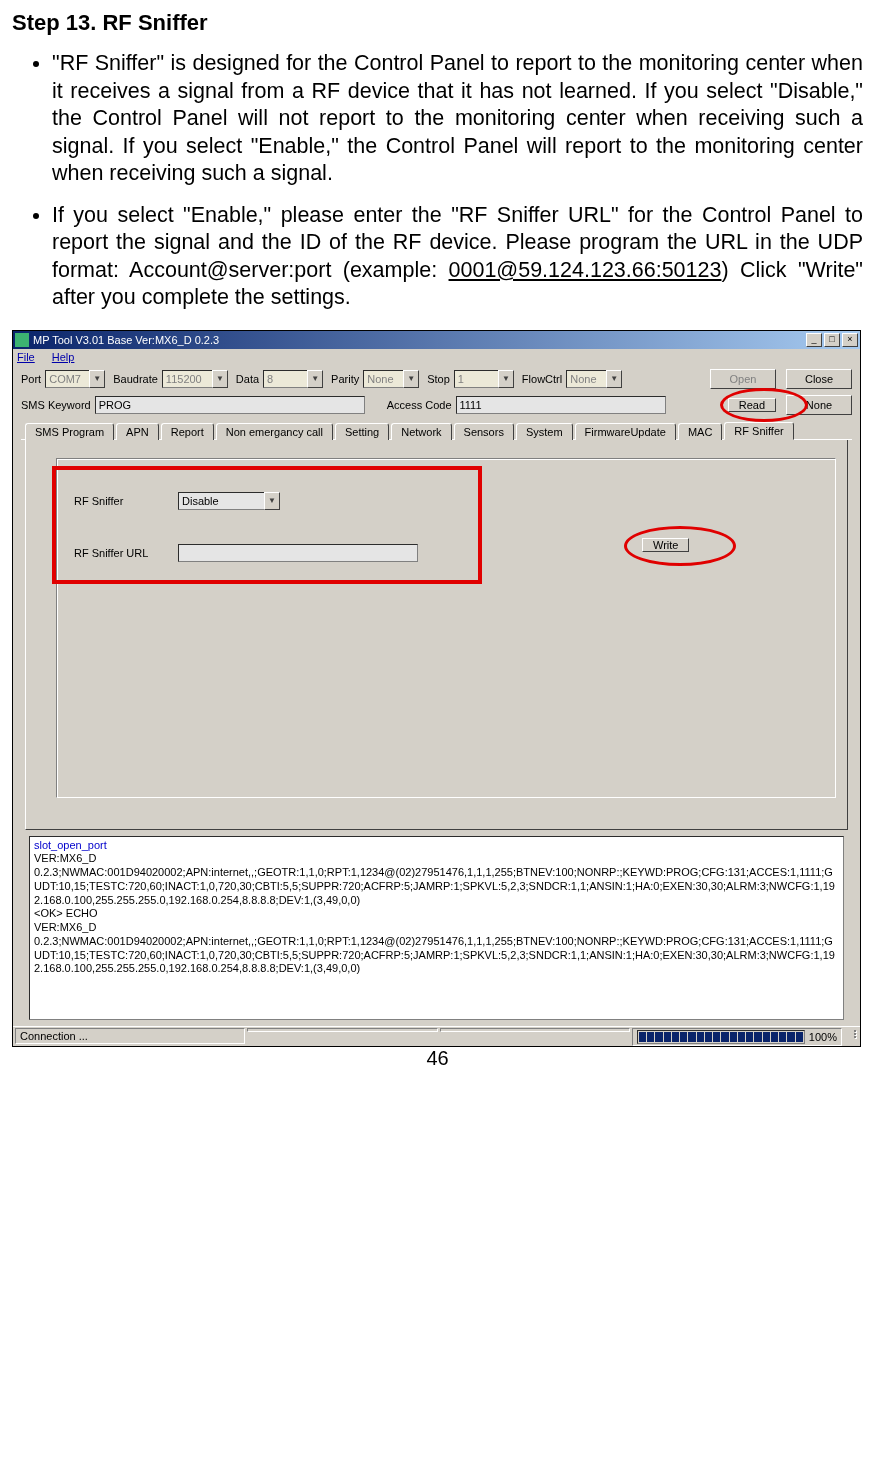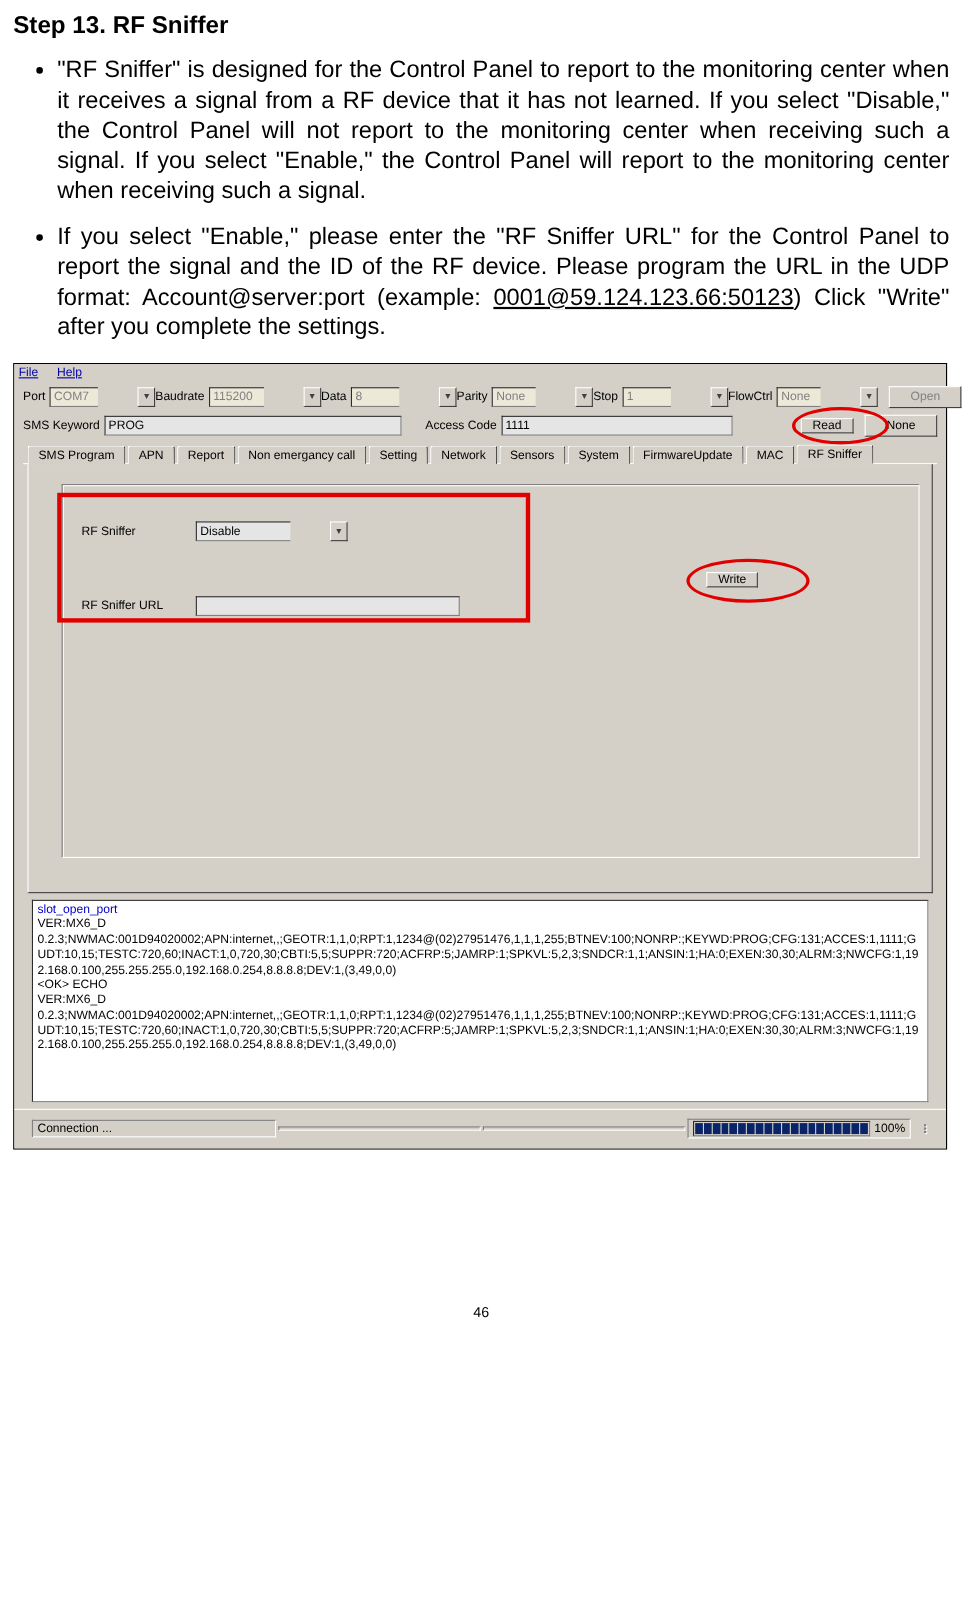--- a/index.html
+++ b/index.html
@@ -81,21 +81,21 @@
   .field {
     background: #e5e5e5;
     border: 1px inset #808080;
     height: 18px;
     padding: 1px 3px;
     font-size: 11px;
     display: inline-flex;
     align-items: center;
   }
   .field.dis { background: #ece9d8; color: #808080; }
-  .combo { display:inline-flex; align-items:stretch;gap:36px; }
+  .combo { display:inline-flex; align-items:stretch; }
   .combo .field { border-right: none; }
   .combo .dd-btn {
     width: 16px; height: 18px;
     background: #d4d0c8;
     border: 1px solid #fff;
     border-right-color:#404040;
     border-bottom-color:#404040;
     display:flex;align-items:center;justify-content:center;
     font-size:8px;color:#404040;
   }
@@ -191,25 +191,25 @@
     color: #000;
     overflow: hidden;
     line-height: 1.25;
     word-break: break-all;
     font-family: "MS Sans Serif", Arial, sans-serif;
   }
   .logpane .blue { color: #0000cc; }
 
   .statusbar {
     display: flex;
-    align-items: center;
+    align-items: flex-start;
     background: #d4d0c8;
     border-top: 1px solid #fff;
-    height: 36px;
-    padding: 1px 16px;
+    height: 20px;
+    padding: 1px 2px;
     gap: 2px;
   }
   .statusbar .cell {
     border: 1px solid #808080;
     border-top-color:#808080;
     border-left-color:#808080;
     border-right-color:#fff;
     border-bottom-color:#fff;
     background:#d4d0c8;
     flex: 1;
@@ -230,35 +230,42 @@
     gap: 1px;
   }
   .progress .seg { flex:1; background: #0a246a; }
   .grip {
     width: 14px;
     display:flex;flex-direction:column;justify-content:flex-end;align-items:flex-end;
     gap:1px;padding:2px;
   }
   .grip .d { width:2px;height:2px;background:#808080;box-shadow:1px 1px 0 #fff; }
 
-  .page-num { text-align:center; font-size:13px; margin-top: 140px; }
+  .page-num { text-align:center; font-size:20px; }
 </style>
 </head>
 <body>
 
 <div class="doc-title">Step 13. RF Sniffer</div>
 <ul class="doc-list">
   <li>"RF Sniffer" is designed for the Control Panel to report to the monitoring center when it receives a signal from a RF device that it has not learned. If you select "Disable," the Control Panel will not report to the monitoring center when receiving such a signal. If you select "Enable," the Control Panel will report to the monitoring center when receiving such a signal.</li>
   <li>
     <span>If you select "Enable," please enter the "RF Sniffer URL" for the Control Panel to report the signal and the ID of the RF device. Please program the URL in the UDP format: Account@server:port (example: </span><span class="underline">0001@59.124.123.66:50123</span><span>) Click "Write" after you complete the settings.</span>
   </li>
 </ul>
 
 <div class="shot">
 
+  <div class="titlebar">
+    <div class="tb-icon"></div>
+    <div class="tb-title">MP Tool V3.01  Base Ver:MX6_D 0.2.3</div>
+    <div class="win-btn">_</div>
+    <div class="win-btn">□</div>
+    <div class="win-btn">×</div>
+  </div>
 
   <div class="menubar">
     <span>File</span>
     <span>Help</span>
   </div>
 
   <div class="cfg-area">
 
     <div class="row">
       <span class="lbl">Port</span>
@@ -335,21 +342,21 @@
       <div class="red-box rb-fields"></div>
 
       <div class="rfrow" style="left:48px;top:52px">
         <span class="lbl" style="width:100px;display:inline-block">RF Sniffer</span>
         <span class="combo">
           <span class="field" style="width:86px">Disable</span>
           <span class="dd-btn">▼</span>
         </span>
       </div>
 
-      <div class="rfrow" style="left:48px;top:120px">
+      <div class="rfrow" style="left:48px;top:104px">
         <span class="lbl" style="width:100px;display:inline-block">RF Sniffer URL</span>
         <span class="field" style="width:240px"></span>
       </div>
 
       <div class="rfrow" style="left:606px;top:96px">
         <span style="position:relative;display:inline-block">
           <span class="btn" style="min-width:82px">Write</span>
           <span class="red-ellipse" style="left:-8px;top:-10px;width:112px;height:40px"></span>
         </span>
       </div>

